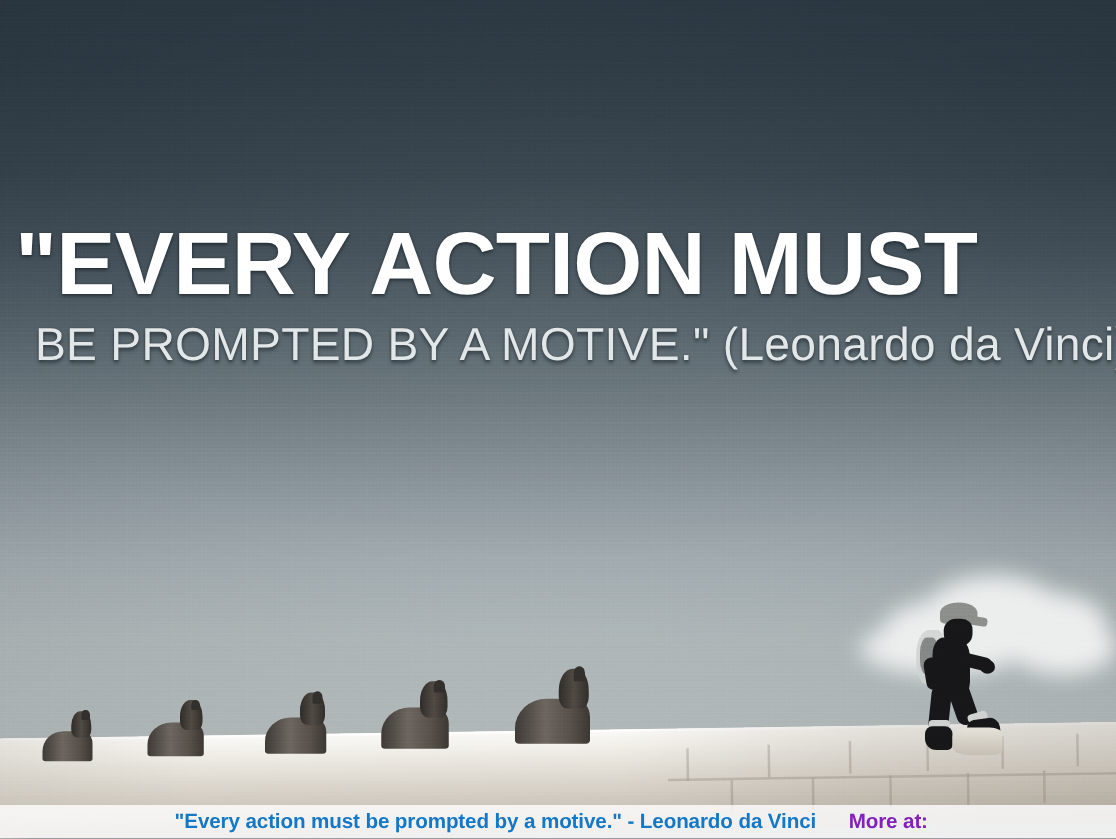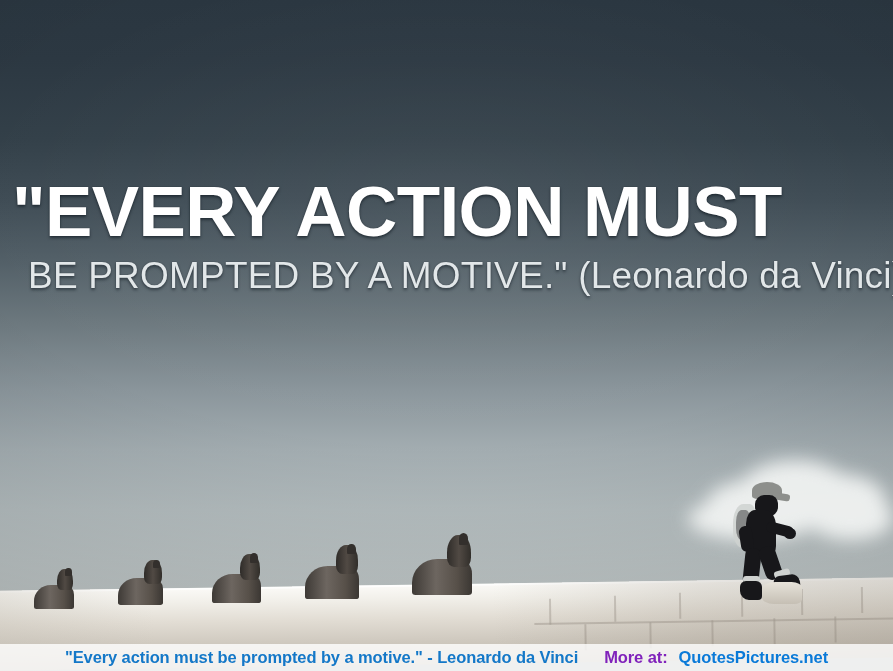--- a/index.html
+++ b/index.html
@@ -359,16 +359,15 @@
     <span class="wk-dark" style="left:52px; top:93px; width:26px; height:16px; border-radius:6px 8px 5px 5px; transform:rotate(-8deg);"></span>
 
     <span style="left:40px; top:100px; width:40px; height:22px; background:linear-gradient(to bottom,#e7e3da,#c5bfb4); border-radius:34% 26% 20% 30%;"></span>
   </div>
 
   <div class="grain"></div>
 
   <div class="caption-bar">
     <span class="cap-quote">"Every action must be prompted by a motive." - Leonardo da Vinci</span>
     <span class="cap-more">More at:</span>
-    <span class="cap-site">QuotesPictures.net</span>
   </div>
 
 </div>
 
 </body></html>

